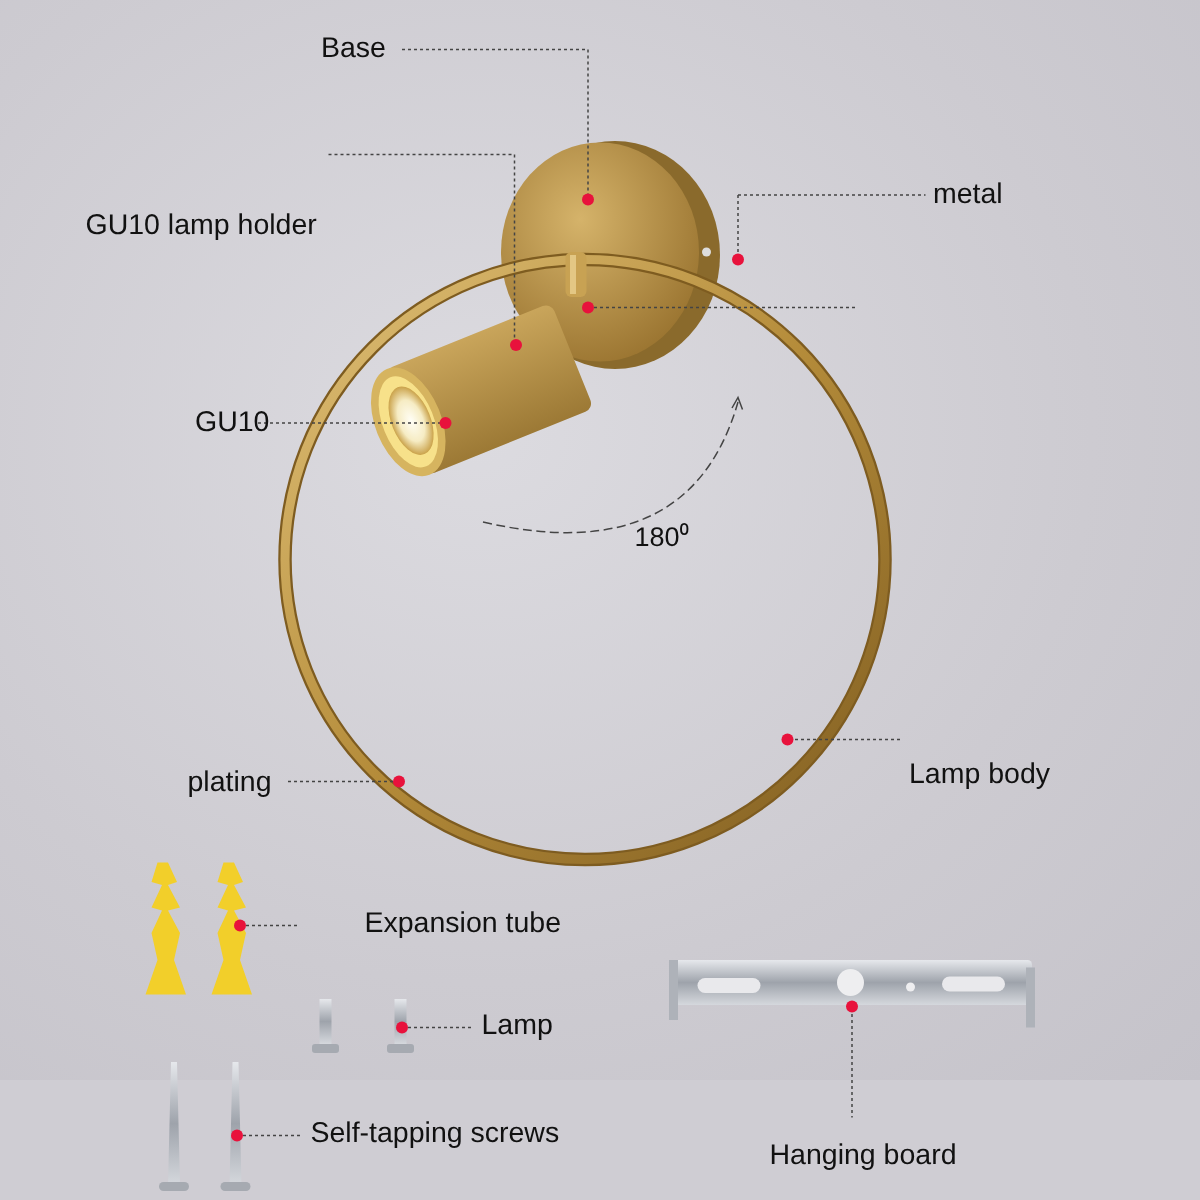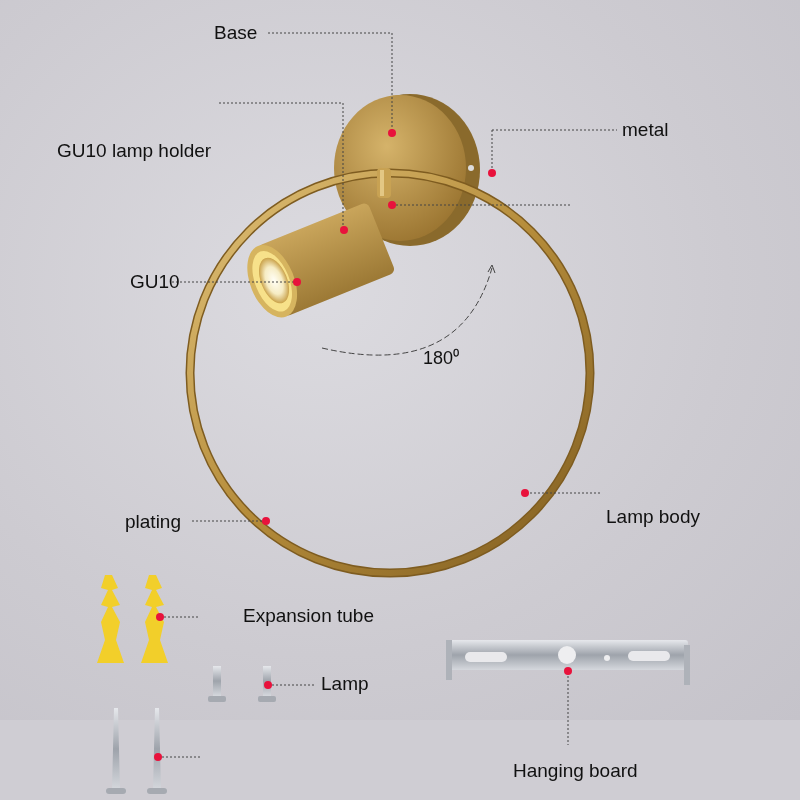--- a/index.html
+++ b/index.html
@@ -125,14 +125,15 @@
 
   <span class="lbl" style="left:214px;top:22px;">Base</span>
   <span class="lbl" style="left:57px;top:92px;margin-top:48px;">GU10 lamp holder</span>
   <span class="lbl" style="left:622px;top:119px;">metal</span>
   <span class="lbl" style="left:130px;top:271px;">GU10</span>
   <span class="lbl" style="left:423px;top:347px;font-size:18px;">180⁰</span>
   <span class="lbl" style="left:606px;top:482px;margin-top:24px;">Lamp body</span>
   <span class="lbl" style="left:125px;top:511px;">plating</span>
   <span class="lbl" style="left:215px;top:605px;margin-left:28px;">Expansion tube</span>
   <span class="lbl" style="left:321px;top:673px;">Lamp</span>
+  <span class="lbl" style="left:207px;top:745px;">Self-tapping screws</span>
   <span class="lbl" style="left:513px;top:760px;">Hanging board</span>
 </div>
 
 </body></html>

